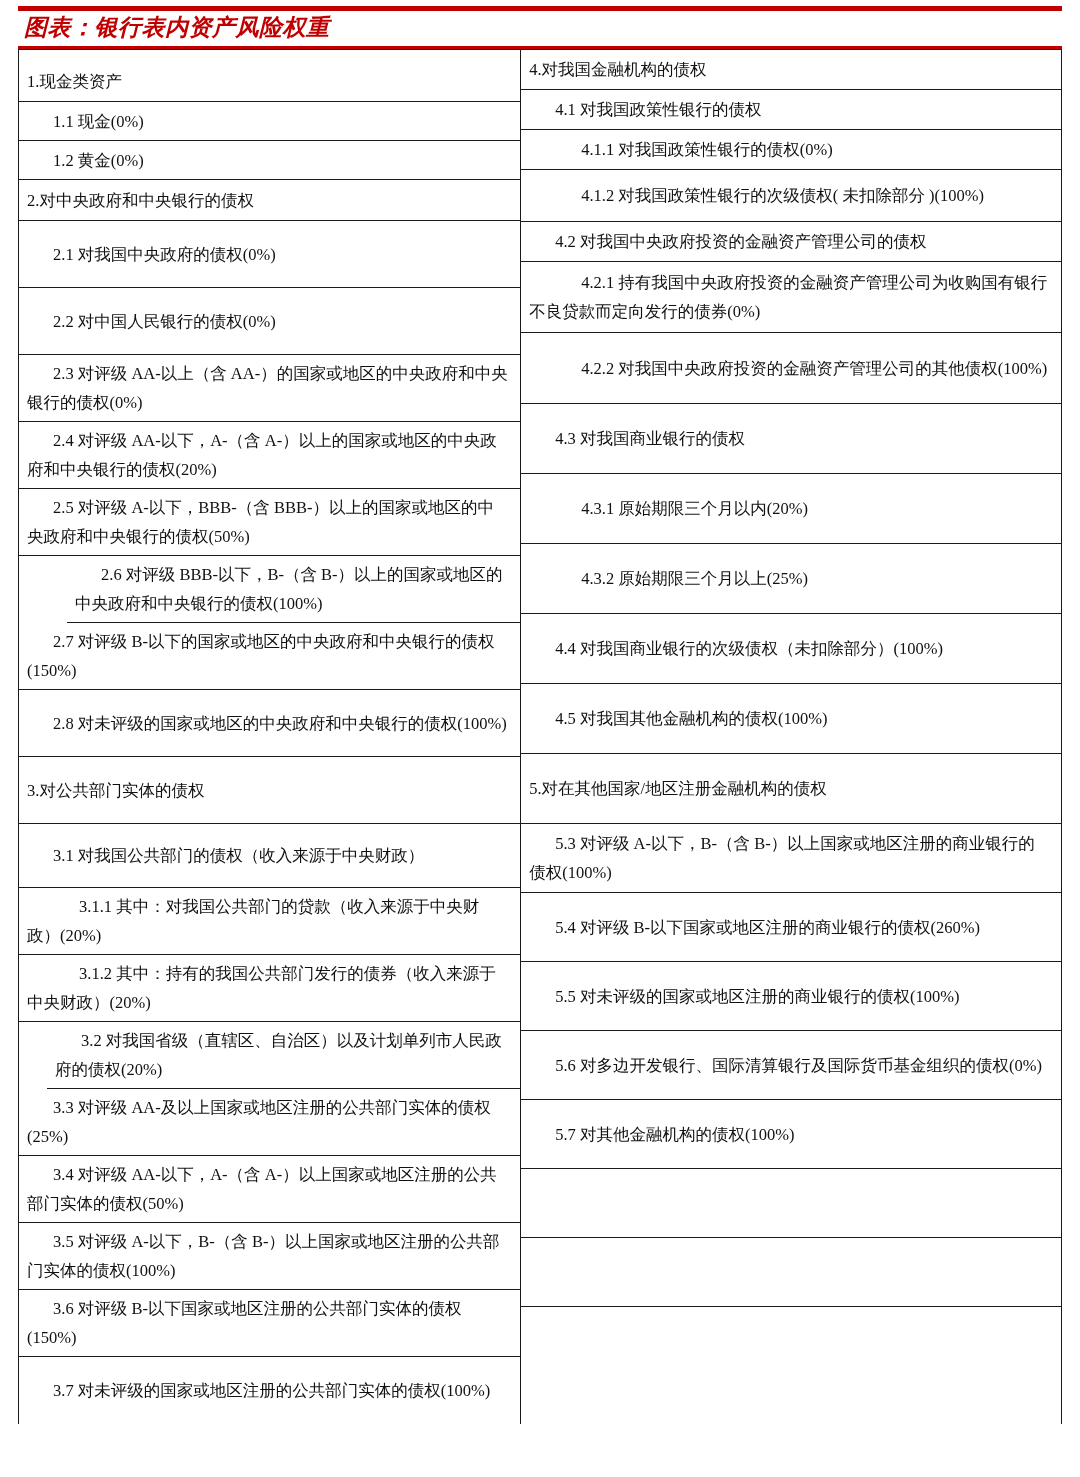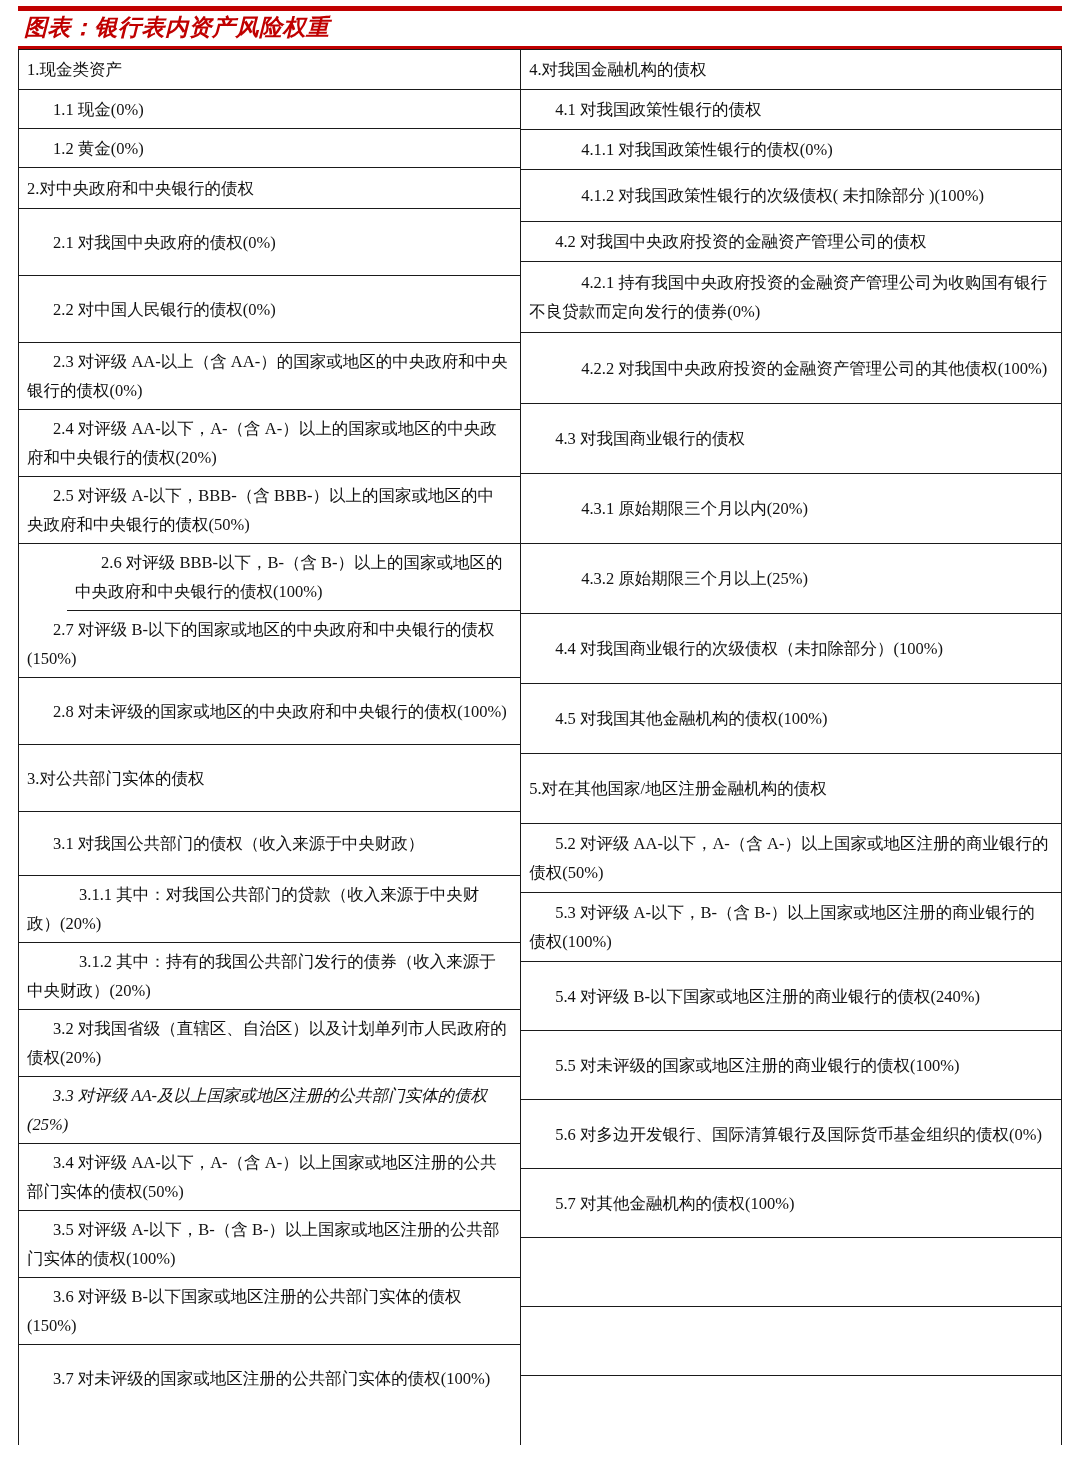--- a/index.html
+++ b/index.html
@@ -94,21 +94,21 @@
 <div class="page">
 
   <div class="title-rule-top"></div>
 
   <div class="chart-title">图表：银行表内资产风险权重</div>
 
   <div class="title-rule-bottom"></div>
 
   <div class="tbl-wrap">
     <div class="col col-left" id="col-left">
-        <div class="cell lvl0" style="height: 40px;">
+        <div class="cell lvl0" style="height: 40px; margin-top: 12px;">
           <span class="txt">1.现金类资产</span>
         </div>
         <div class="cell lvl1" style="height: 39px;">
           <span class="txt">1.1 现金(0%)</span>
         </div>
         <div class="cell lvl1" style="height: 39px;">
           <span class="txt">1.2 黄金(0%)</span>
         </div>
         <div class="cell lvl0" style="height: 41px;">
           <span class="txt">2.对中央政府和中央银行的债权</span>
@@ -142,24 +142,24 @@
         </div>
         <div class="cell lvl1" style="height: 64px;">
           <span class="txt">3.1 对我国公共部门的债权（收入来源于中央财政）</span>
         </div>
         <div class="cell lvl2" style="height: 67px;">
           <span class="txt">3.1.1 其中：对我国公共部门的贷款（收入来源于中央财政）(20%)</span>
         </div>
         <div class="cell lvl2" style="height: 67px;">
           <span class="txt">3.1.2 其中：持有的我国公共部门发行的债券（收入来源于中央财政）(20%)</span>
         </div>
-        <div class="cell lvl1" style="height: 67px;">
+        <div class="cell lvl1" style="height: 67px; margin-left: 28px;">
           <span class="txt">3.2 对我国省级（直辖区、自治区）以及计划单列市人民政府的债权(20%)</span>
         </div>
-        <div class="cell lvl1" style="height: 67px; font-style: italic;">
+        <div class="cell lvl1" style="height: 67px;">
           <span class="txt">3.3 对评级 AA-及以上国家或地区注册的公共部门实体的债权(25%)</span>
         </div>
         <div class="cell lvl1" style="height: 67px;">
           <span class="txt">3.4 对评级 AA-以下，A-（含 A-）以上国家或地区注册的公共部门实体的债权(50%)</span>
         </div>
         <div class="cell lvl1" style="height: 67px;">
           <span class="txt">3.5 对评级 A-以下，B-（含 B-）以上国家或地区注册的公共部门实体的债权(100%)</span>
         </div>
         <div class="cell lvl1" style="height: 67px; justify-content: center;">
           <span class="txt">3.6 对评级 B-以下国家或地区注册的公共部门实体的债权(150%)</span>
@@ -202,27 +202,24 @@
         <div class="cell lvl1" style="height: 70px;">
           <span class="txt">4.4 对我国商业银行的次级债权（未扣除部分）(100%)</span>
         </div>
         <div class="cell lvl1" style="height: 70px;">
           <span class="txt">4.5 对我国其他金融机构的债权(100%)</span>
         </div>
         <div class="cell lvl0" style="height: 70px;">
           <span class="txt">5.对在其他国家/地区注册金融机构的债权</span>
         </div>
         <div class="cell lvl1" style="height: 69px;">
-          <span class="txt">5.2 对评级 AA-以下，A-（含 A-）以上国家或地区注册的商业银行的债权(50%)</span>
-        </div>
-        <div class="cell lvl1" style="height: 69px;">
           <span class="txt">5.3 对评级 A-以下，B-（含 B-）以上国家或地区注册的商业银行的债权(100%)</span>
         </div>
         <div class="cell lvl1" style="height: 69px;">
-          <span class="txt">5.4 对评级 B-以下国家或地区注册的商业银行的债权(240%)</span>
+          <span class="txt">5.4 对评级 B-以下国家或地区注册的商业银行的债权(260%)</span>
         </div>
         <div class="cell lvl1" style="height: 69px;">
           <span class="txt">5.5 对未评级的国家或地区注册的商业银行的债权(100%)</span>
         </div>
         <div class="cell lvl1" style="height: 69px;">
           <span class="txt">5.6 对多边开发银行、国际清算银行及国际货币基金组织的债权(0%)</span>
         </div>
         <div class="cell lvl1" style="height: 69px;">
           <span class="txt">5.7 对其他金融机构的债权(100%)</span>
         </div>

